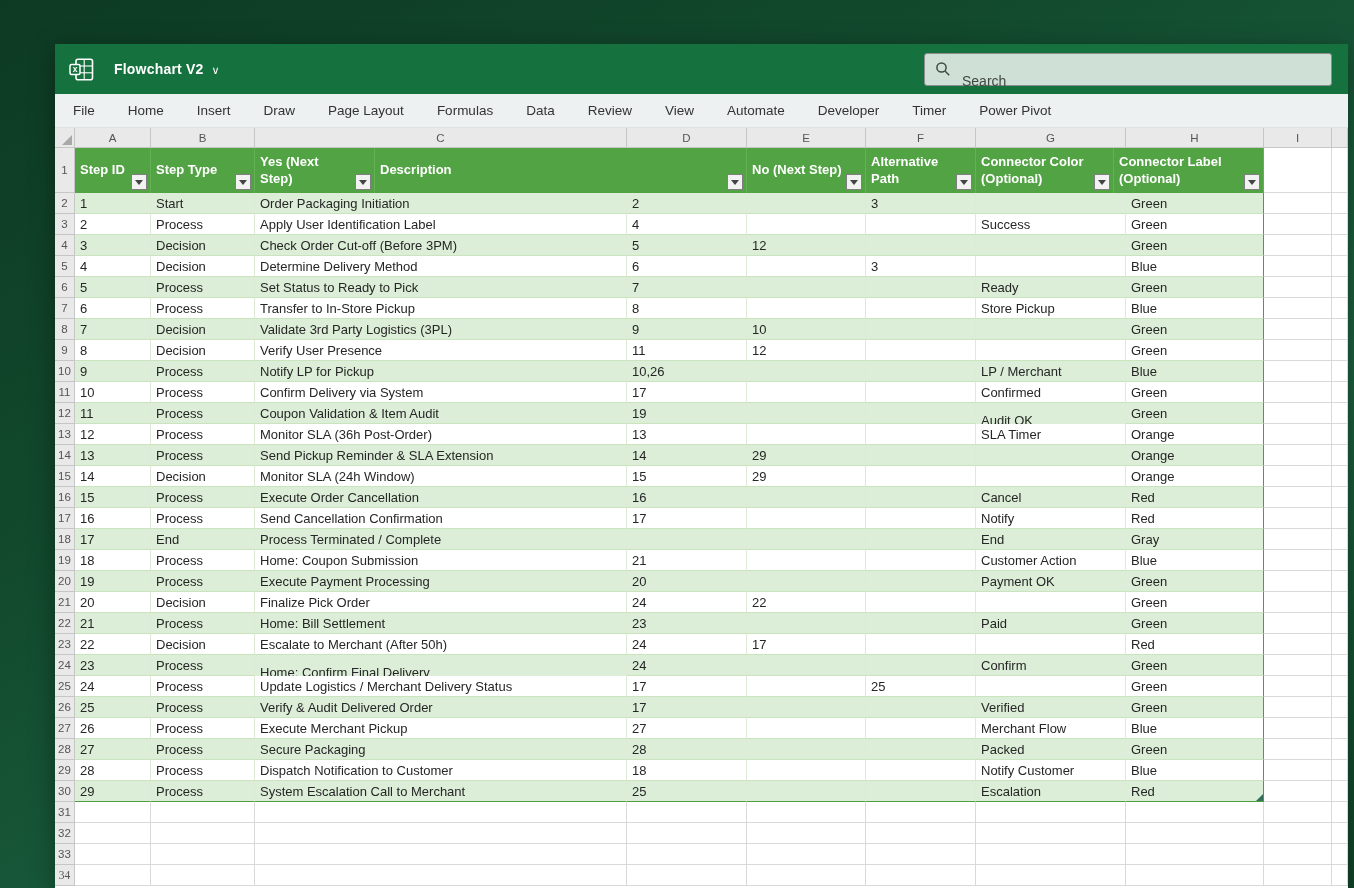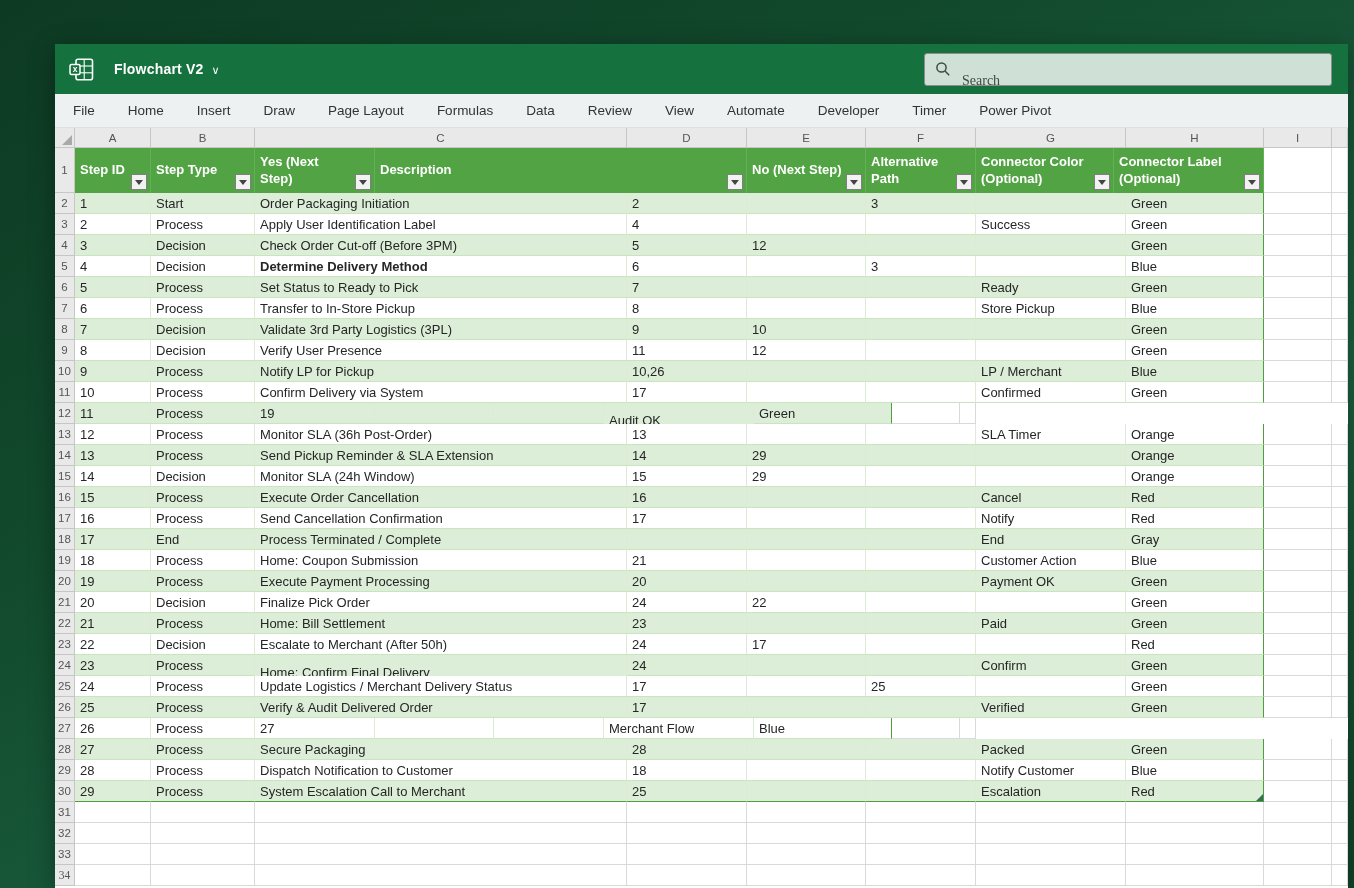--- a/index.html
+++ b/index.html
@@ -23,21 +23,21 @@
   .doc-title-group { display:flex; align-items:center; gap:8px; cursor:pointer; }
   .doc-title { color:#ffffff; font-size:14px; font-weight:700; letter-spacing:.2px; }
   .chevron { color:#ffffff; font-size:11px; line-height:1; transform:translateY(1px); }
   .searchbox {
     margin-left:auto; margin-right:8px; width:408px; height:33px;
     background:#cfe0d6; border:1px solid #8d8d8d; border-radius:3px;
     display:flex; align-items:center; padding:0 10px; gap:9px;
   }
   .searchbox input {
     flex:1; border:none; outline:none; background:transparent;
-    font-size:14px; color:#6d28d9; font-family:Liberation Serif, serif;margin-top:24px;
+    font-size:14px; color:#6d28d9; font-family:Liberation Sans, sans-serif;margin-top:24px;
   }
   .searchbox input::placeholder { color:#3f4a43; opacity:1; }
   
   .menubar {
     height:34px; background:#edf1f2; display:flex; align-items:center;
     padding-left:18px; gap:33px; flex:0 0 auto; border-bottom:1px solid #dde1e2;
   }
   .menu-tab { font-size:13.5px; color:#333; cursor:pointer; white-space:nowrap; }
   
   .sheet { flex:1 1 auto; background:#fff; overflow:hidden; position:relative; }
@@ -223,21 +223,21 @@
         <div class="cell tcell" style="width: 110px; height: 21px;"></div>
         <div class="cell tcell" style="width: 150px; height: 21px;"></div>
         <div class="cell tcell last-col" style="width: 138px; height: 21px;">Green</div>
         <div class="cell plain" style="width: 68px; height: 21px;"></div>
         <div class="cell plain" style="width: 16px; height: 21px;"></div>
       </div>
       <div class="srow" style="height: 21px;">
         <div class="cell hcell" style="width: 20px; height: 21px;">5</div>
         <div class="cell tcell" style="width: 76px; height: 21px;">4</div>
         <div class="cell tcell" style="width: 104px; height: 21px;">Decision</div>
-        <div class="cell tcell" style="width: 372px; height: 21px; font-weight: bold;">Determine Delivery Method</div>
+        <div class="cell tcell" style="width: 372px; height: 21px;">Determine Delivery Method</div>
         <div class="cell tcell" style="width: 120px; height: 21px;">6</div>
         <div class="cell tcell" style="width: 119px; height: 21px;"></div>
         <div class="cell tcell" style="width: 110px; height: 21px;">3</div>
         <div class="cell tcell" style="width: 150px; height: 21px;"></div>
         <div class="cell tcell last-col" style="width: 138px; height: 21px;">Blue</div>
         <div class="cell plain" style="width: 68px; height: 21px;"></div>
         <div class="cell plain" style="width: 16px; height: 21px;"></div>
       </div>
       <div class="srow band" style="height: 21px;">
         <div class="cell hcell" style="width: 20px; height: 21px;">6</div>
@@ -314,20 +314,21 @@
         <div class="cell tcell" style="width: 110px; height: 21px;"></div>
         <div class="cell tcell" style="width: 150px; height: 21px;">Confirmed</div>
         <div class="cell tcell last-col" style="width: 138px; height: 21px;">Green</div>
         <div class="cell plain" style="width: 68px; height: 21px;"></div>
         <div class="cell plain" style="width: 16px; height: 21px;"></div>
       </div>
       <div class="srow band" style="height: 21px;">
         <div class="cell hcell" style="width: 20px; height: 21px;">12</div>
         <div class="cell tcell" style="width: 76px; height: 21px;">11</div>
         <div class="cell tcell" style="width: 104px; height: 21px;">Process</div>
+        <div class="cell tcell" style="width: 372px; height: 21px;">Coupon Validation &amp; Item Audit</div>
         <div class="cell tcell" style="width: 120px; height: 21px;">19</div>
         <div class="cell tcell" style="width: 119px; height: 21px;"></div>
         <div class="cell tcell" style="width: 110px; height: 21px;"></div>
         <div class="cell tcell" style="width: 150px; height: 36px;">Audit OK</div>
         <div class="cell tcell last-col" style="width: 138px; height: 21px;">Green</div>
         <div class="cell plain" style="width: 68px; height: 21px;"></div>
         <div class="cell plain" style="width: 16px; height: 21px;"></div>
       </div>
       <div class="srow" style="height: 21px;">
         <div class="cell hcell" style="width: 20px; height: 21px;">13</div>
@@ -508,20 +509,21 @@
         <div class="cell tcell" style="width: 110px; height: 21px;"></div>
         <div class="cell tcell" style="width: 150px; height: 21px;">Verified</div>
         <div class="cell tcell last-col" style="width: 138px; height: 21px;">Green</div>
         <div class="cell plain" style="width: 68px; height: 21px;"></div>
         <div class="cell plain" style="width: 16px; height: 21px;"></div>
       </div>
       <div class="srow" style="height: 21px;">
         <div class="cell hcell" style="width: 20px; height: 21px;">27</div>
         <div class="cell tcell" style="width: 76px; height: 21px;">26</div>
         <div class="cell tcell" style="width: 104px; height: 21px;">Process</div>
+        <div class="cell tcell" style="width: 372px; height: 21px;">Execute Merchant Pickup</div>
         <div class="cell tcell" style="width: 120px; height: 21px;">27</div>
         <div class="cell tcell" style="width: 119px; height: 21px;"></div>
         <div class="cell tcell" style="width: 110px; height: 21px;"></div>
         <div class="cell tcell" style="width: 150px; height: 21px;">Merchant Flow</div>
         <div class="cell tcell last-col" style="width: 138px; height: 21px;">Blue</div>
         <div class="cell plain" style="width: 68px; height: 21px;"></div>
         <div class="cell plain" style="width: 16px; height: 21px;"></div>
       </div>
       <div class="srow band" style="height: 21px;">
         <div class="cell hcell" style="width: 20px; height: 21px;">28</div>

